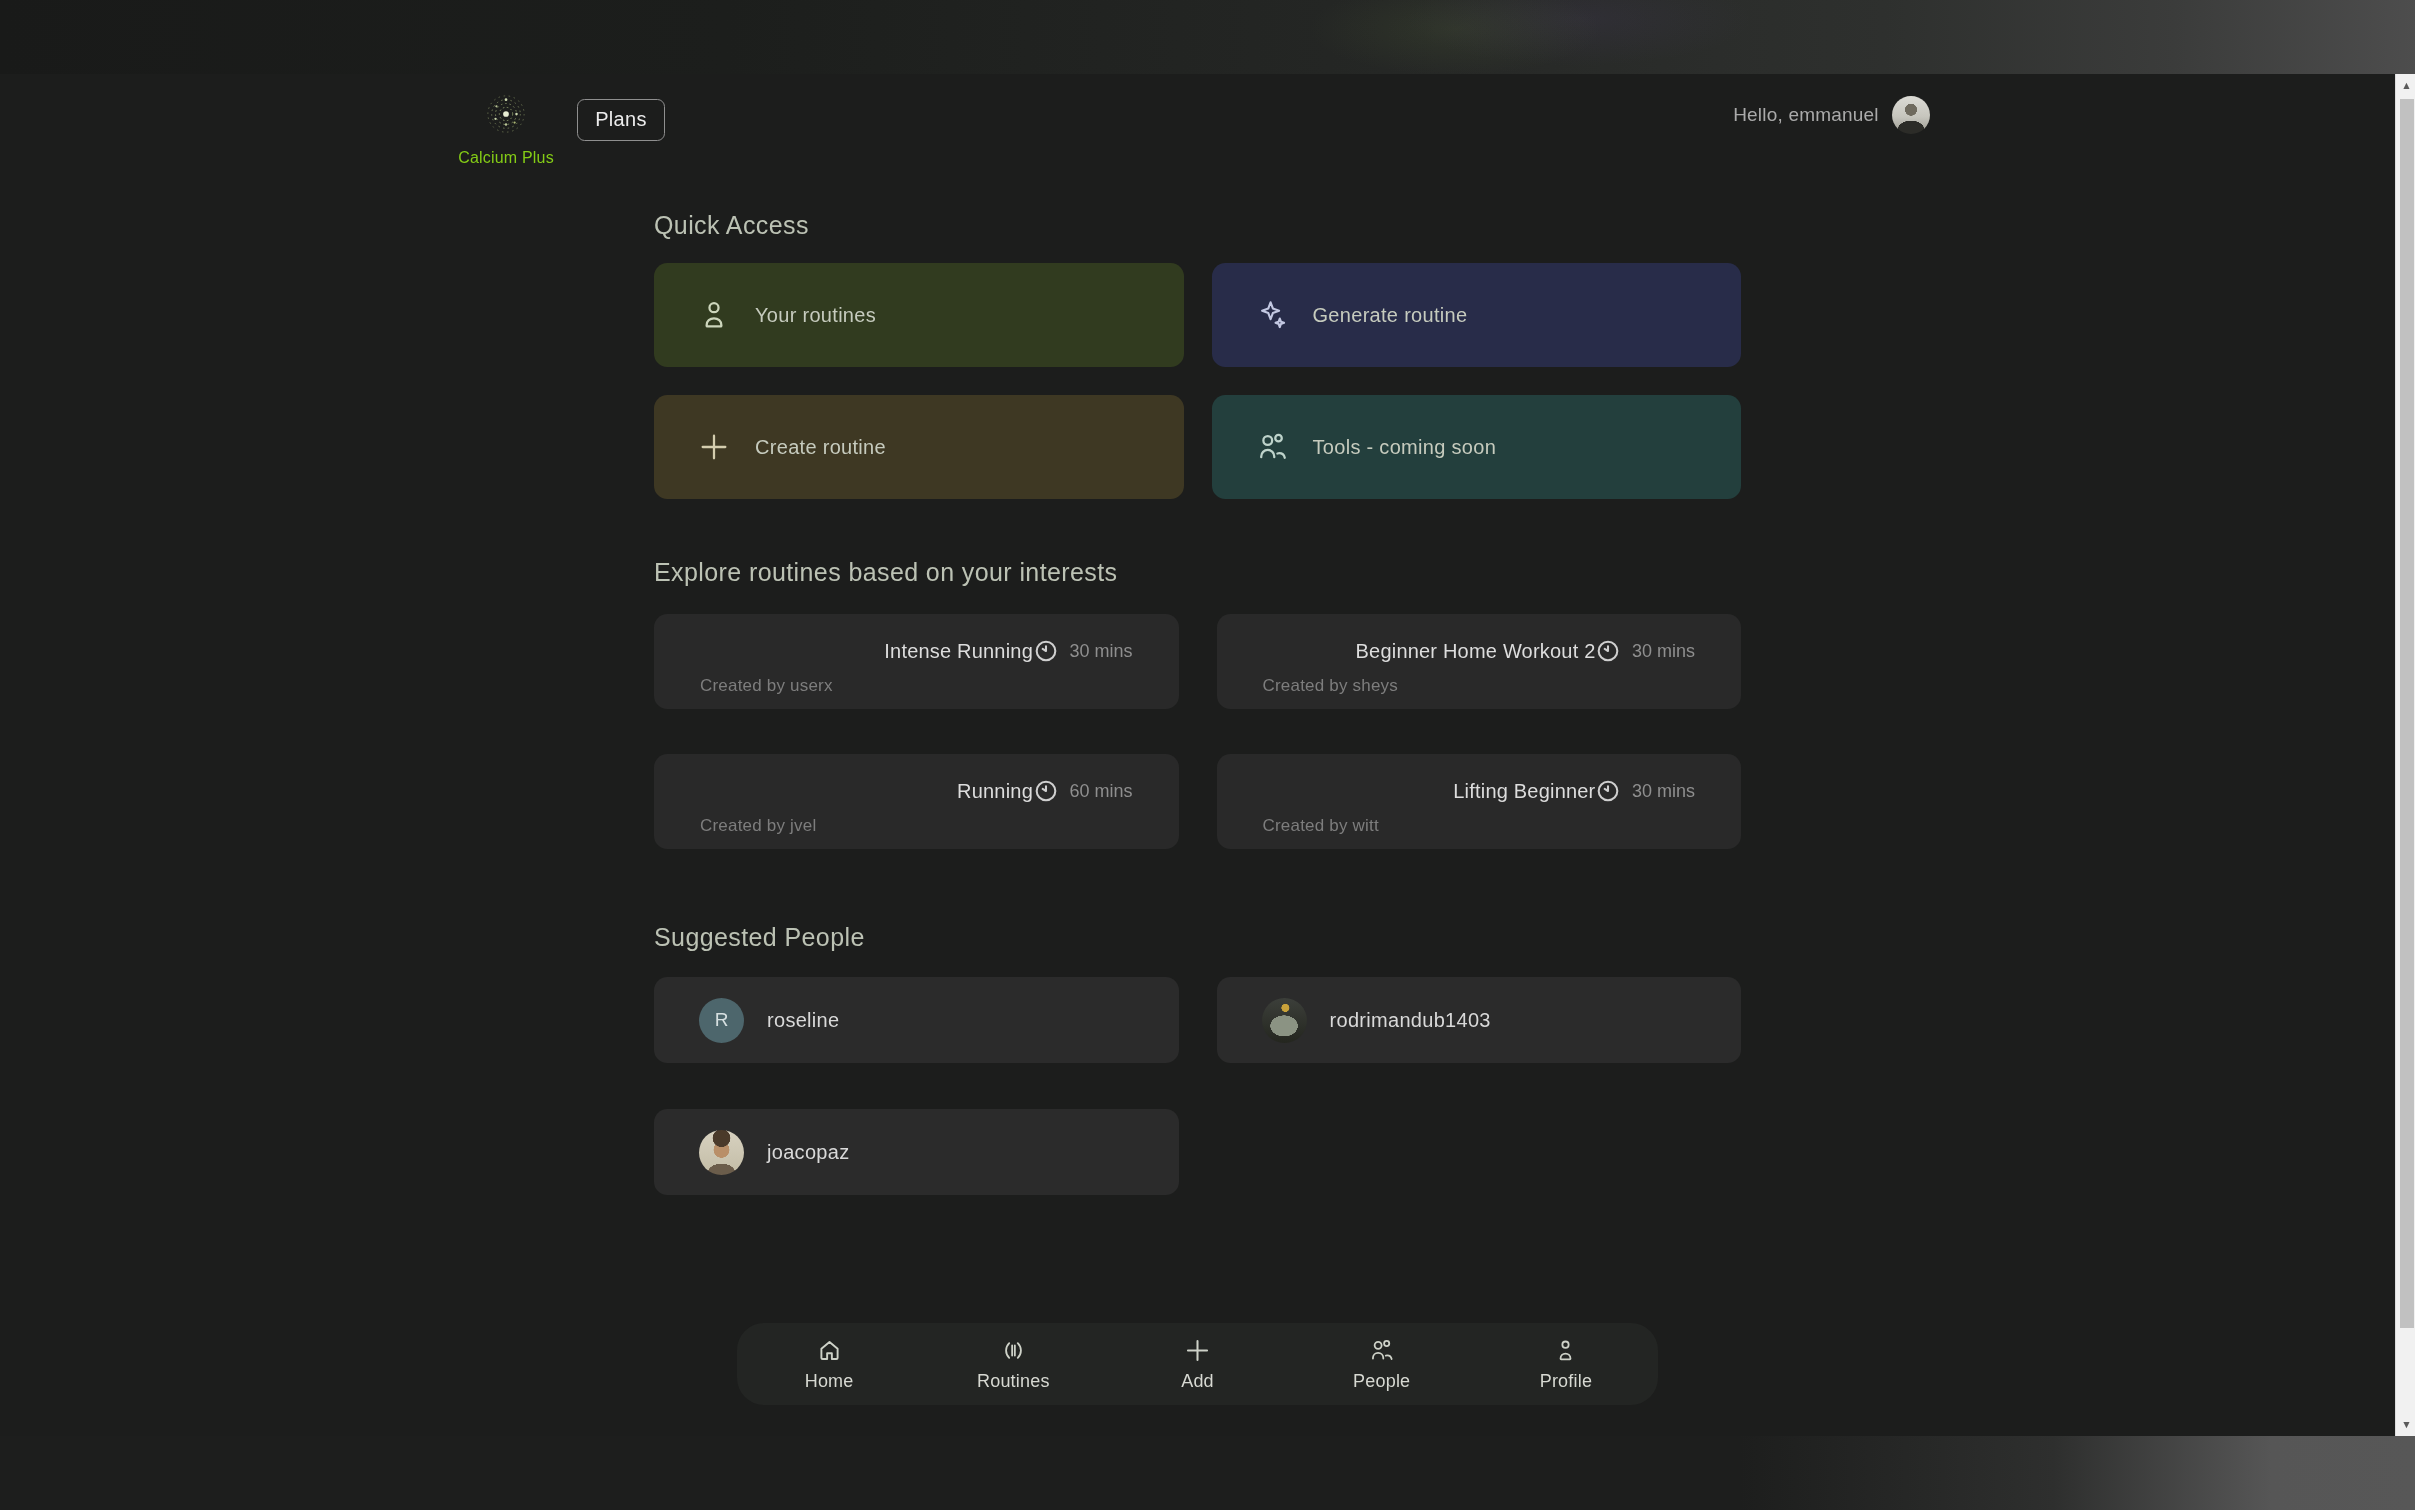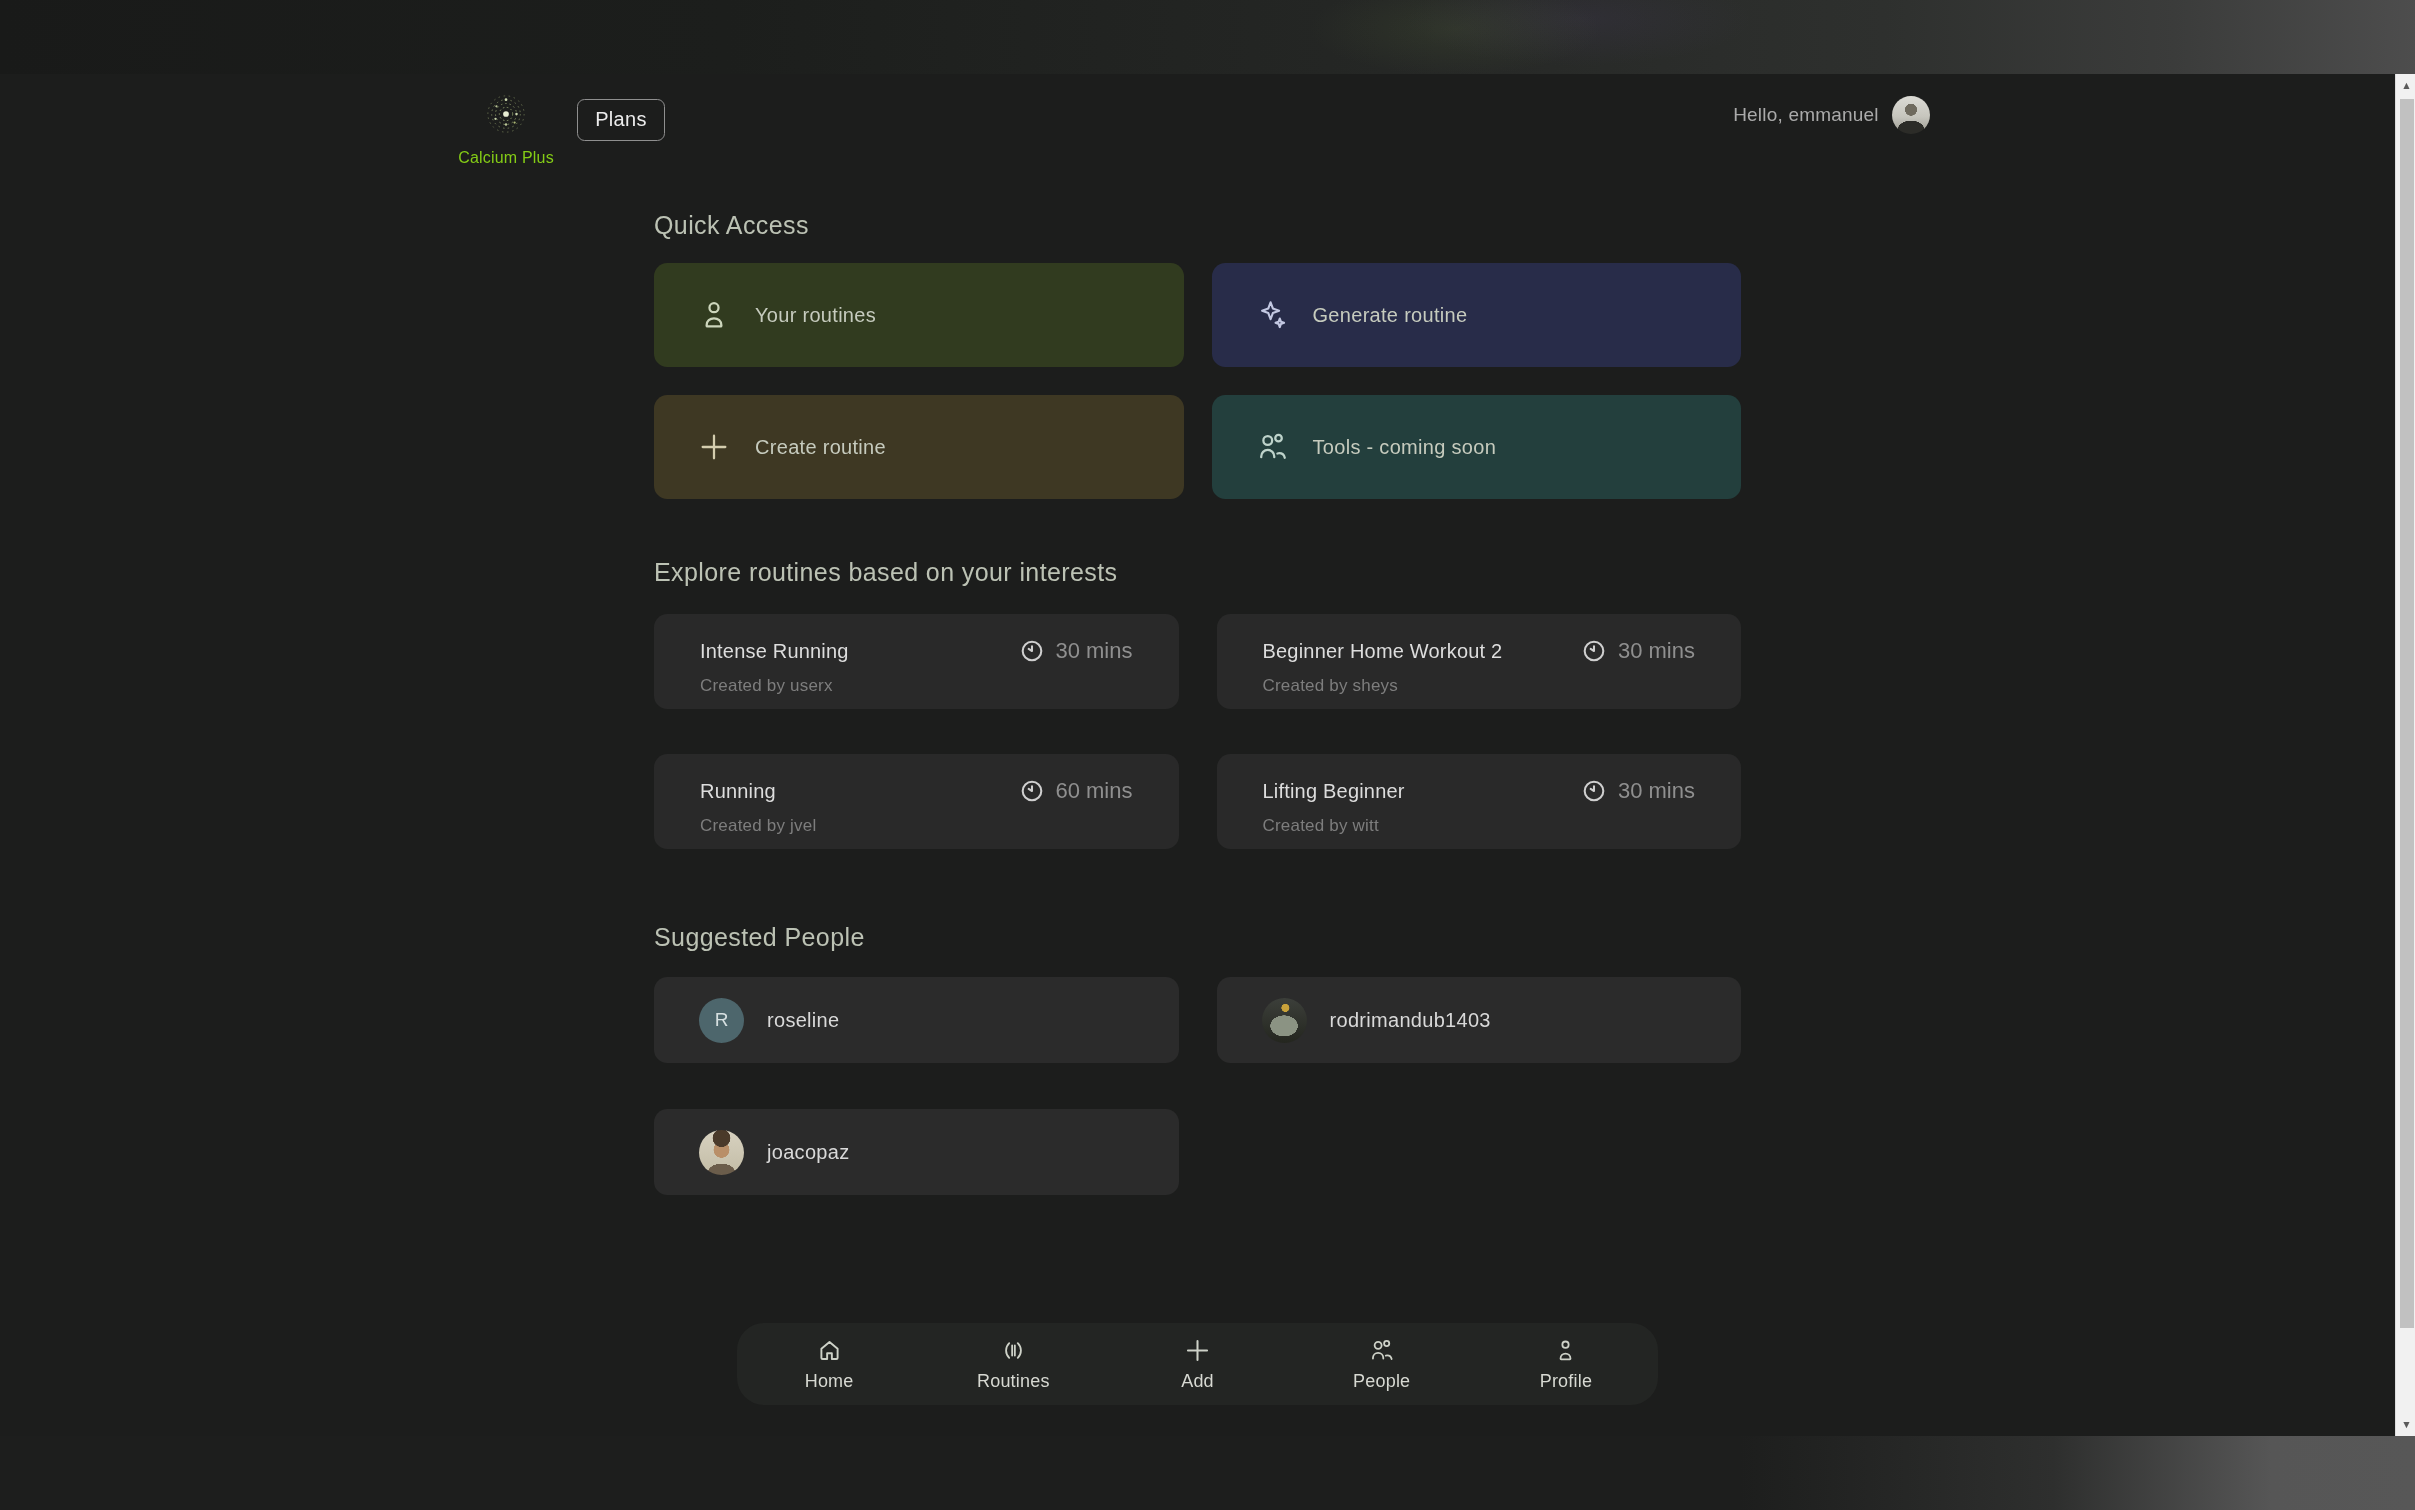--- a/index.html
+++ b/index.html
@@ -82,24 +82,24 @@
   .qa-icon { width:36px; height:36px; margin-right:23px; display:flex; align-items:center; justify-content:center; }
   .qa-icon svg { width:34px; height:34px; }
   .qa-label { font-size:20px; color:#c6cbbe; letter-spacing:0.3px; }
 
   
   .routine-grid { margin-top:27px; display:grid; grid-template-columns:1fr 1fr; column-gap:38px; row-gap:45px; }
   .routine-card {
     height:95px; background:#292929; border-radius:13.3px; padding:24px 46px 0; cursor:pointer;
   }
   .routine-top { display:flex; align-items:center; }
-  .routine-name { flex:1; font-size:20px; color:#dddddd; letter-spacing:0.2px; }
+  .routine-name { flex:1; font-size:20px; color:#dddddd; letter-spacing:0.2px;text-align:right; }
   .routine-time { display:flex; align-items:center; }
   .clock { width:26px; height:26px; color:#cfcfcf; margin-right:10.5px; }
-  .routine-mins { font-size:22px; color:#8f8f8f; }
+  .routine-mins { font-size:18px; color:#8f8f8f; }
   .routine-creator { margin-top:12.4px; font-size:17px; color:#7d7d7d; letter-spacing:0.2px; }
 
   
   .people-grid { margin-top:25px; display:grid; grid-template-columns:1fr 1fr; column-gap:38px; row-gap:46px; }
   .person-card {
     height:86px; background:#2b2b2b; border-radius:13.3px; display:flex; align-items:center;
     padding-left:45px; cursor:pointer;
   }
   .person-avatar { width:45px; height:45px; border-radius:50%; display:flex; align-items:center; justify-content:center; }
   .person-name { margin-left:23px; font-size:20px; color:#d9d9d9; letter-spacing:0.3px; }

